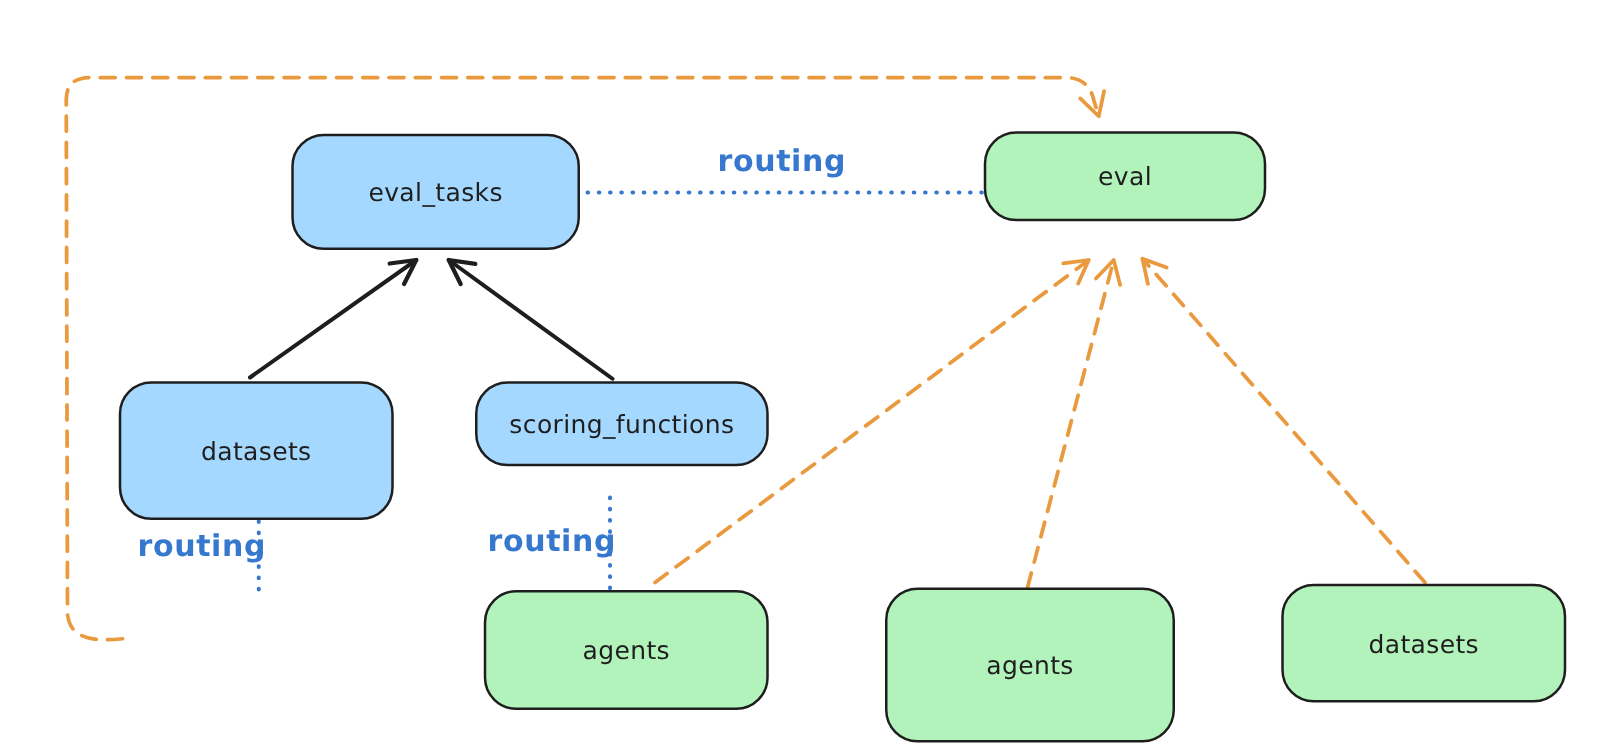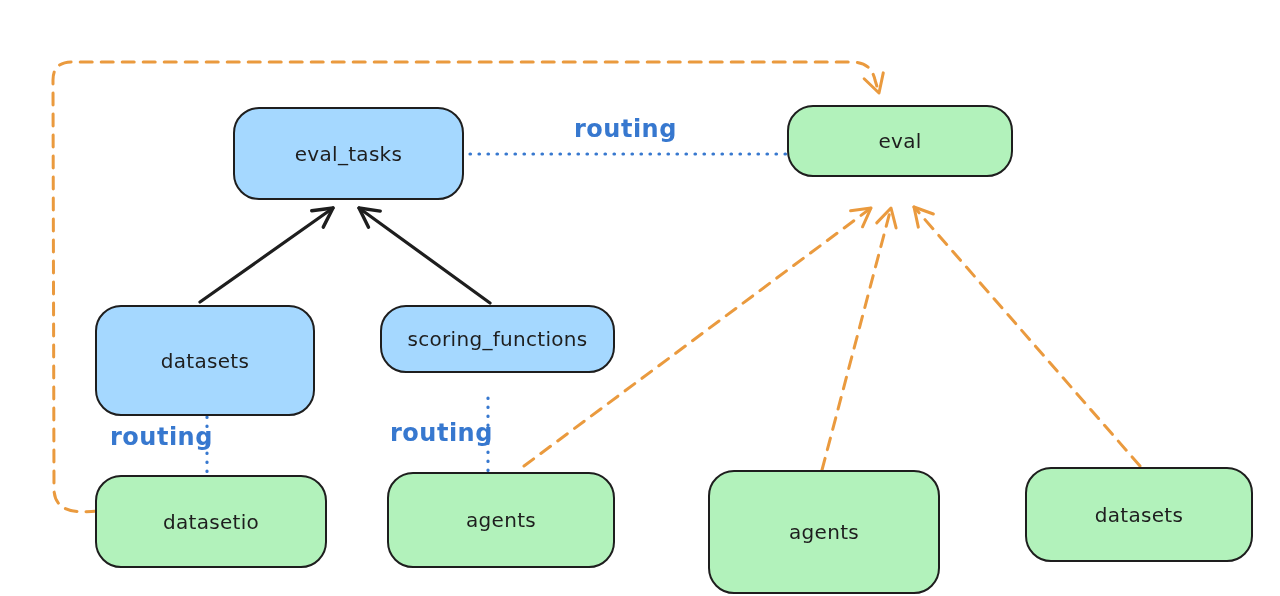--- a/index.html
+++ b/index.html
@@ -84,23 +84,20 @@
   </div>
 
   <div class="node blue" style="left:95px;top:305px;width:220px;height:111px">
     <span>datasets</span>
   </div>
 
   <div class="node blue" style="left:380px;top:305px;width:235px;height:68px">
     <span>scoring_functions</span>
   </div>
 
-  <div class="node green" style="left:95px;top:475px;width:232px;height:93px">
-    <span>datasetio</span>
-  </div>
 
   <div class="node green" style="left:387px;top:472px;width:228px;height:96px">
     <span>agents</span>
   </div>
 
   <div class="node green" style="left:708px;top:470px;width:232px;height:124px">
     <span>agents</span>
   </div>
 
   <div class="node green" style="left:1025px;top:467px;width:228px;height:95px">

